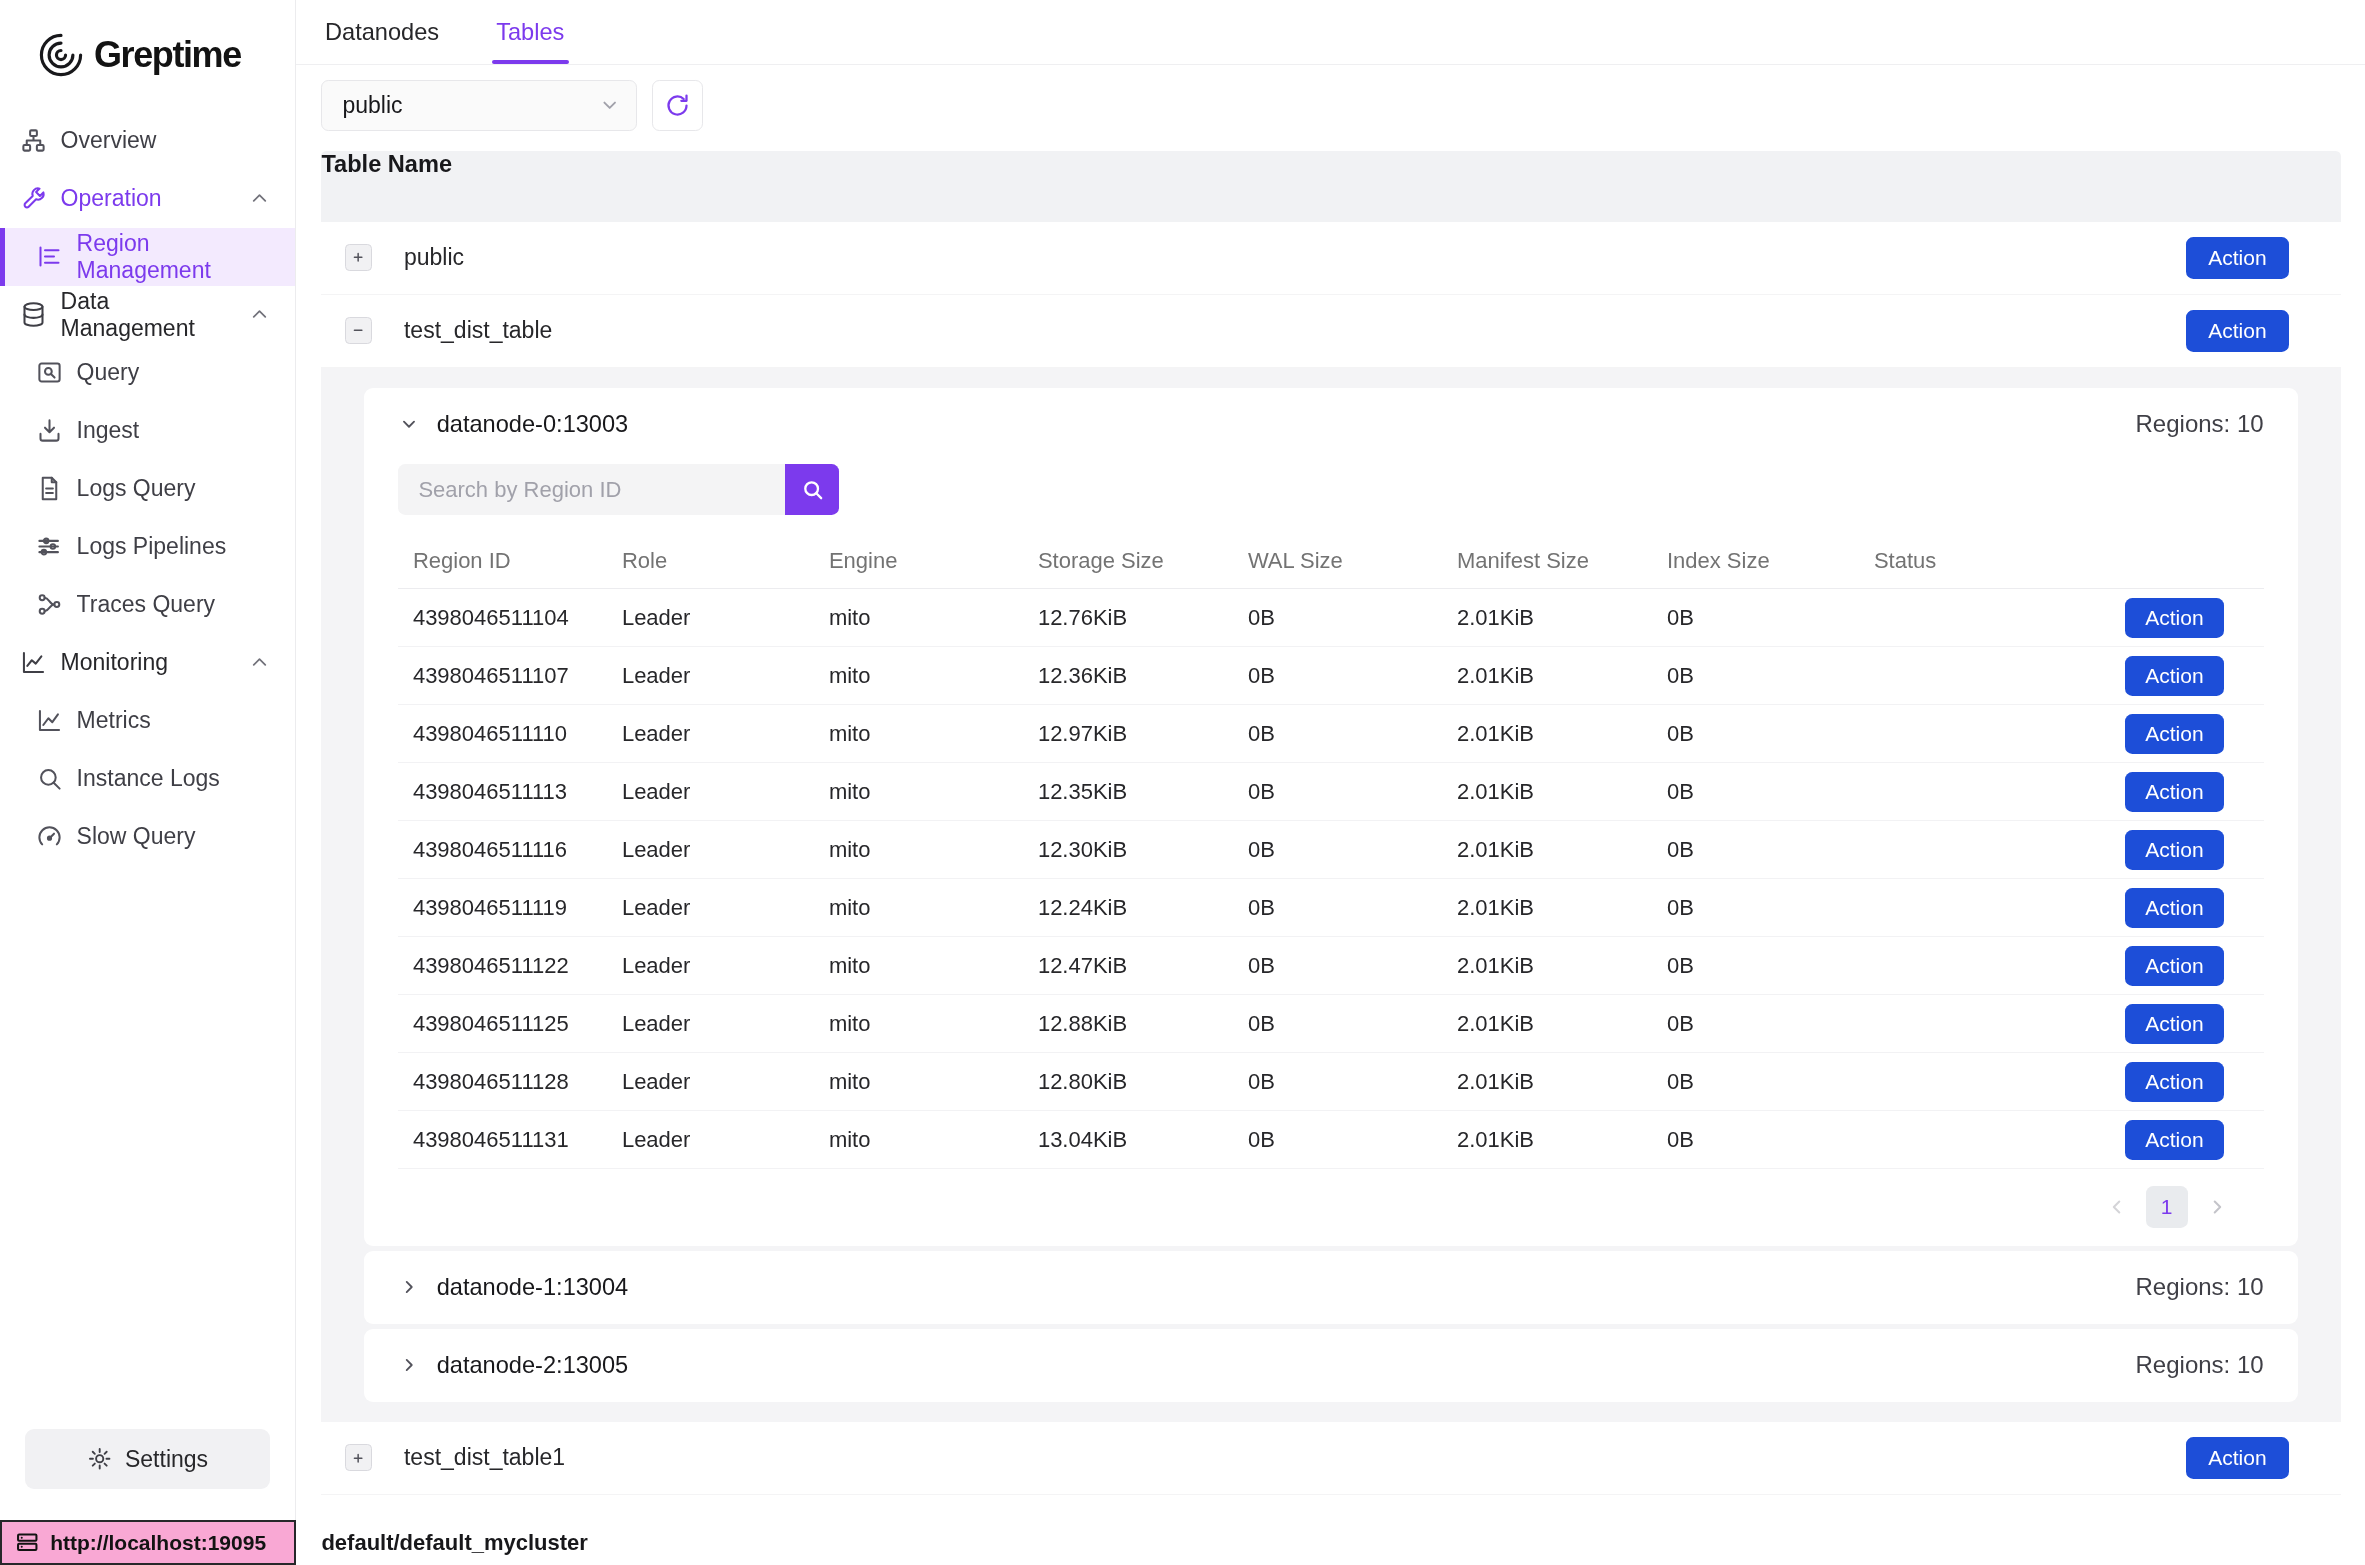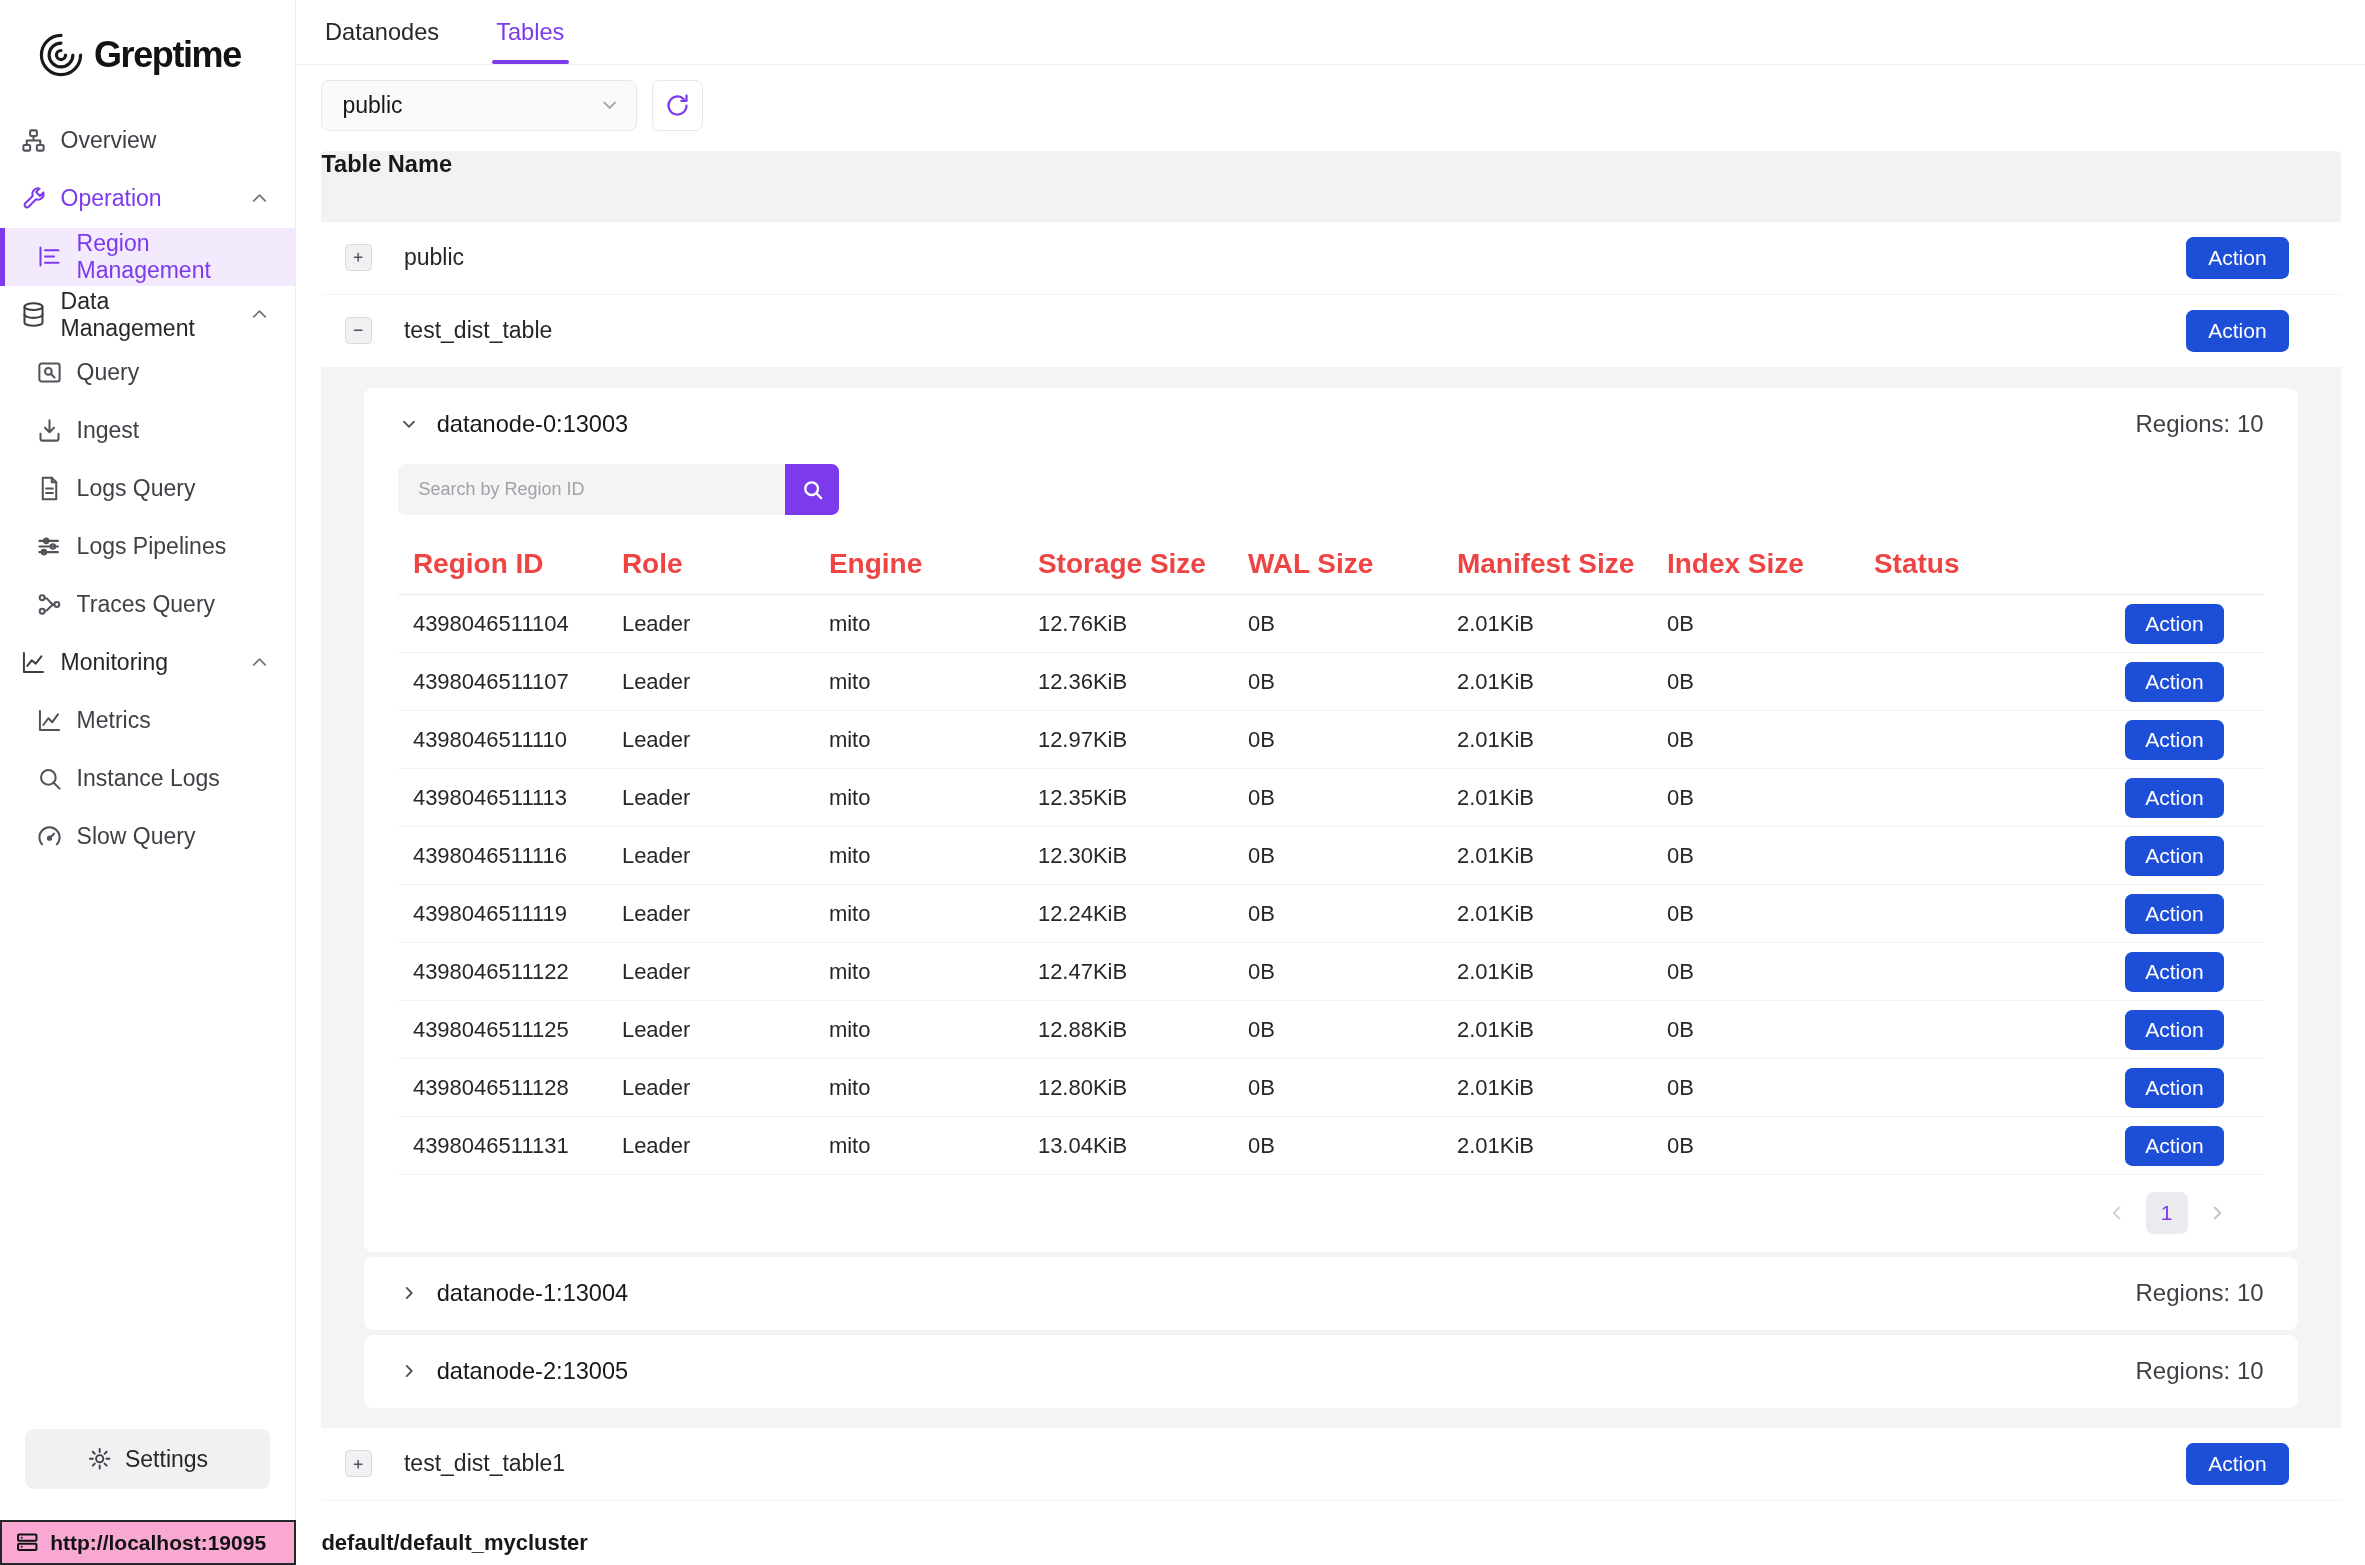--- a/index.html
+++ b/index.html
@@ -56,27 +56,27 @@
 
   
   .expand-panel { background: #f4f4f6; padding: 20px 43px; display: flex; flex-direction: column; gap: 5px; }
   .dn-card { background: #fff; border-radius: 9px; }
   .dn-header { display: flex; align-items: center; gap: 16.3px; height: 73px; padding: 0 34px; font-size: 23.6px; color: #18181b; cursor: pointer; }
   .dn-header .chev { width: 22px; height: 22px; color: #52525b; stroke-width: 2; }
   .regions { margin-left: auto; font-size: 24px; color: #3f3f46; }
   .dn-body { padding: 0 34px 7.3px; }
 
   .searchbar { display: flex; margin: 3.6px 0 20px; }
-  .search-input { width: 387px; height: 51px; background: #f4f4f5; border: none; border-radius: 7.3px 0 0 7.3px; padding: 0 20px; font-size: 18px; color: #18181b; font-family: inherit; outline: none; }
+  .search-input { width: 387px; height: 51px; background: #f4f4f5; border: none; border-radius: 7.3px 0 0 7.3px; padding: 0 20px; font-size: 22px; color: #18181b; font-family: inherit; outline: none; }
   .search-input::placeholder { color: #a1a1aa; }
   .search-btn { width: 54px; height: 51px; background: #7c3aed; border: none; border-radius: 0 7.3px 7.3px 0; color: #fff; display: flex; align-items: center; justify-content: center; cursor: pointer; }
   .search-btn svg { width: 25.4px; height: 25.4px; stroke-width: 2.2; }
 
   .region-table { width: 100%; border-collapse: collapse; table-layout: fixed; }
-  .region-table th { text-align: left; font-weight: 700; font-size: 28px; color: #ef4444; padding: 12.7px 7.3px 14.5px 14.5px; border-bottom: 0.9px solid #ececef; }
+  .region-table th { text-align: left; font-weight: 400; font-size: 22px; color: #737373; padding: 12.7px 7.3px 14.5px 14.5px; border-bottom: 0.9px solid #ececef; }
   .region-table td { font-size: 22px; color: #27272a; height: 58px; padding: 0 7.3px 0 14.5px; border-bottom: 0.9px solid #f2f2f4; }
   .region-table .col-action { text-align: right; padding-right: 40px; }
   .action-btn.sm { height: 40px; padding: 0 20px; margin-left: 0; }
 
   .pagination { display: flex; justify-content: flex-end; align-items: center; gap: 18px; padding: 16.3px 36px 11px 0; }
   .pg-chev { width: 22px; height: 22px; stroke-width: 2.2; cursor: pointer; }
   .pg-chev.prev { color: #d4d4d8; }
   .pg-chev.next { color: #c4c4ca; }
   .page-box { min-width: 42px; height: 42px; padding: 0 7.3px; background: #e9ebee; border-radius: 7.3px; color: #7c3aed; font-size: 21px; font-weight: 500; display: flex; align-items: center; justify-content: center; cursor: pointer; }
 

